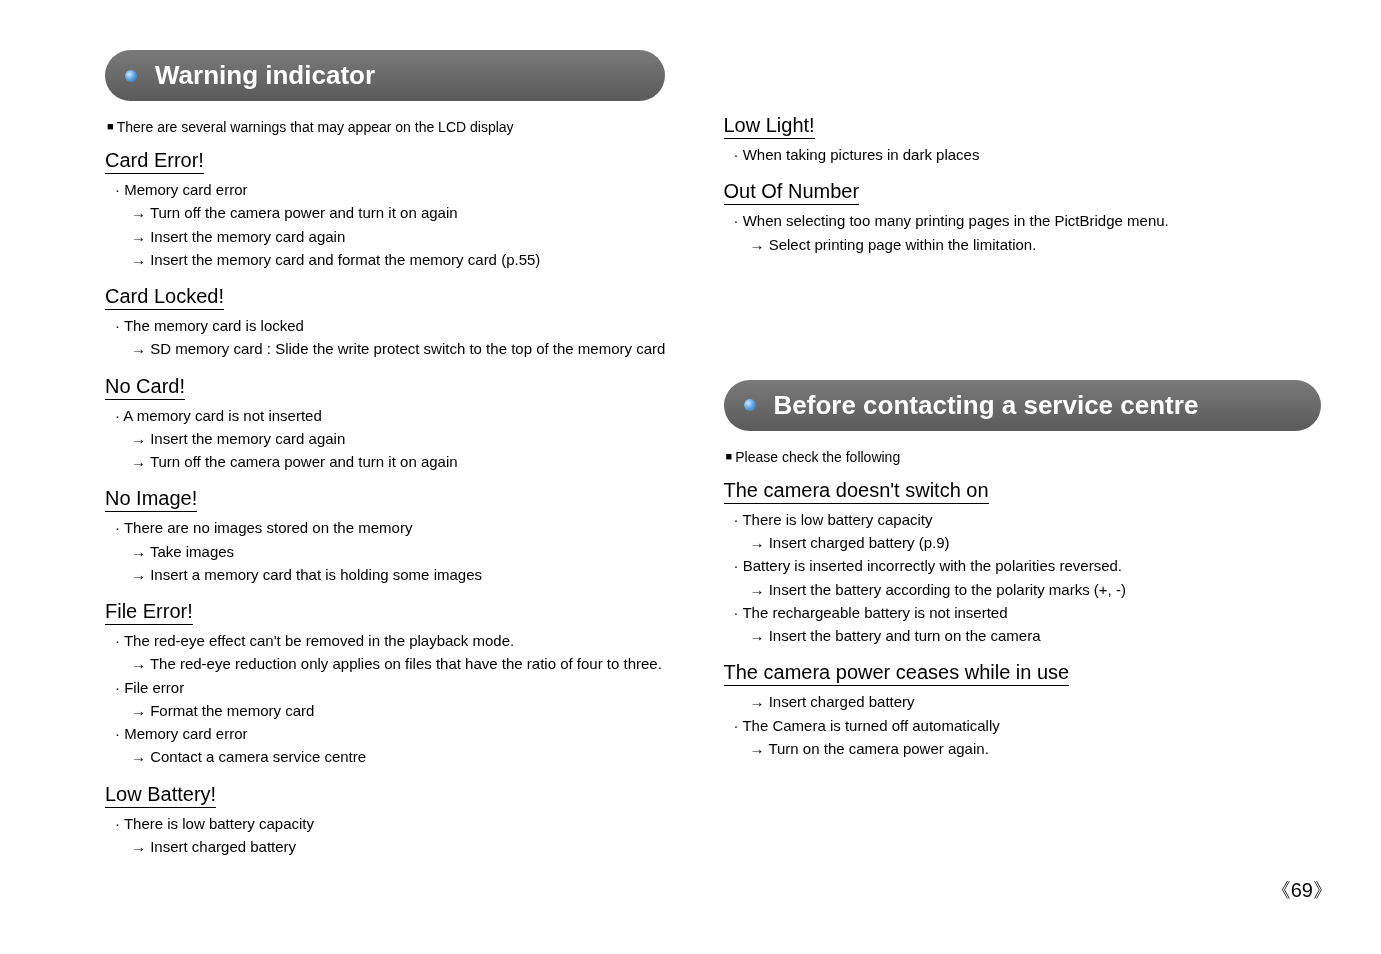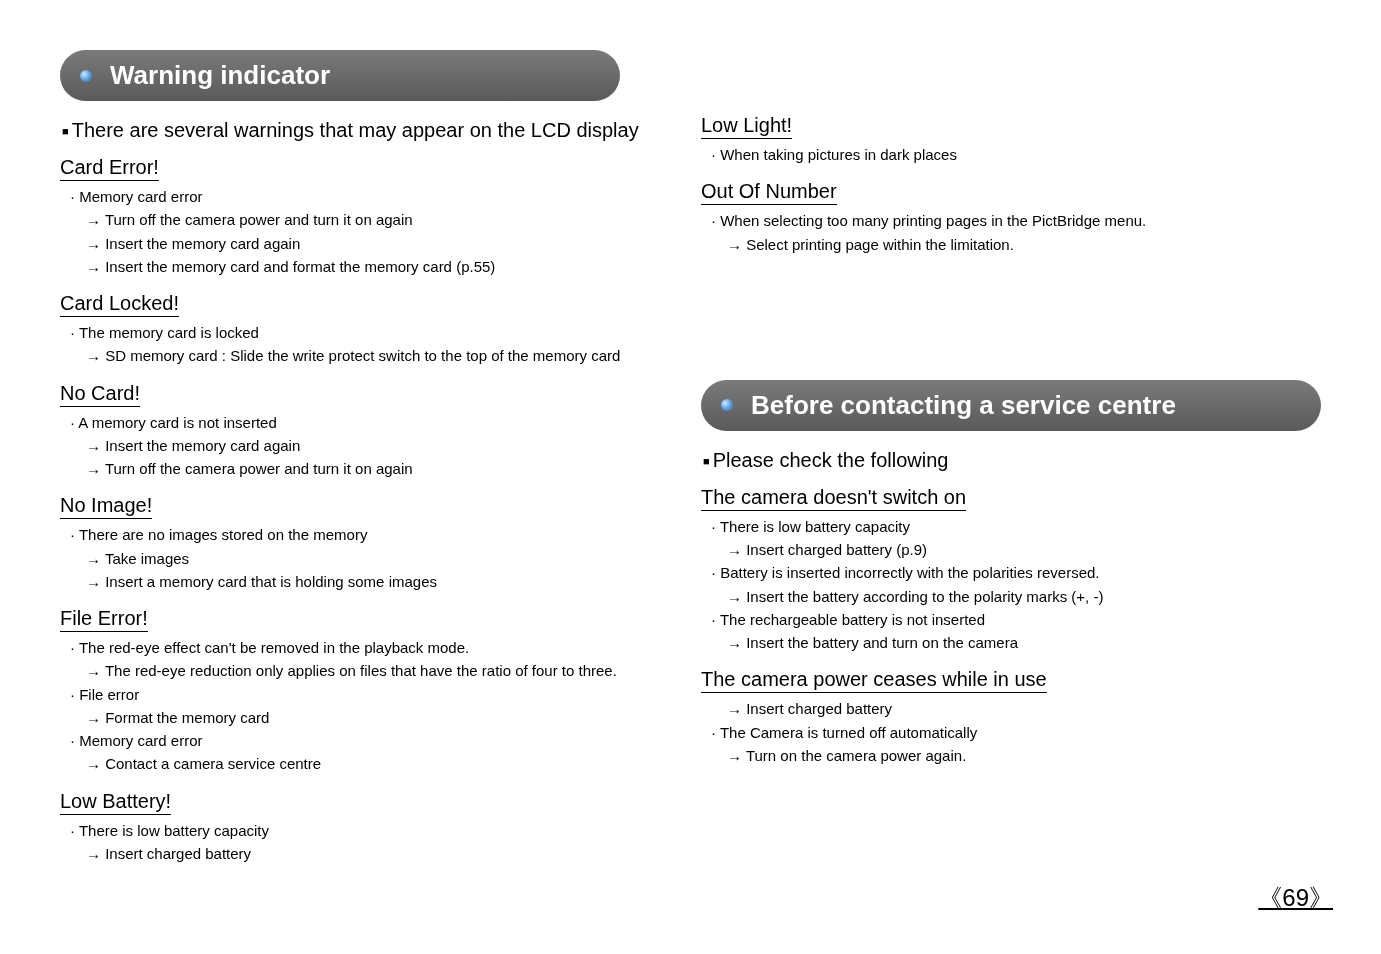--- a/index.html
+++ b/index.html
@@ -8,20 +8,21 @@
     width: 1381px;
     height: 954px;
     background: #fff;
     position: relative;
     color: #000;
   }
   .page {
     padding: 50px 60px 30px 60px;
     display: flex;
     gap: 21px;
+    margin-left: 45px;
   }
   .col { flex: 1; }
   .section-header {
     background: linear-gradient(to bottom, #7a7a7a, #5a5a5a);
     border-radius: 26px;
     padding: 10px 28px 10px 50px;
     margin-bottom: 18px;
     position: relative;
     display: inline-block;
   }
@@ -36,21 +37,21 @@
     position: absolute;
     left: 20px;
     top: 50%;
     transform: translateY(-50%);
     width: 12px;
     height: 12px;
     border-radius: 50%;
     background: radial-gradient(circle at 35% 35%, #d0e8ff 0%, #5aa0e0 50%, #2a6fb0 100%);
   }
   .intro {
-    font-size: 20px;
+    font-size: 14px;
     margin-bottom: 14px;
     padding-left: 2px;
   }
   .intro::before {
     content: "■ ";
     font-size: 11px;
     position: relative;
     top: -2px;
   }
   .topic {
@@ -72,24 +73,23 @@
     content: "· ";
   }
   .topic-line.action {
     padding-left: 26px;
   }
   .topic-line.action::before {
     content: "→ ";
   }
   .page-num {
     position: absolute;
-    bottom: 40px;
+    bottom: 50px;
     right: 48px;
-    font-size: 24px;
-    text-decoration: underline;
+    font-size: 20px;
   }
   .page-num::before { content: "《"; }
   .page-num::after  { content: "》"; }
   .spacer-before-second { height: 110px; }
 </style>
 </head>
 <body>
 
 <div class="page">
 

